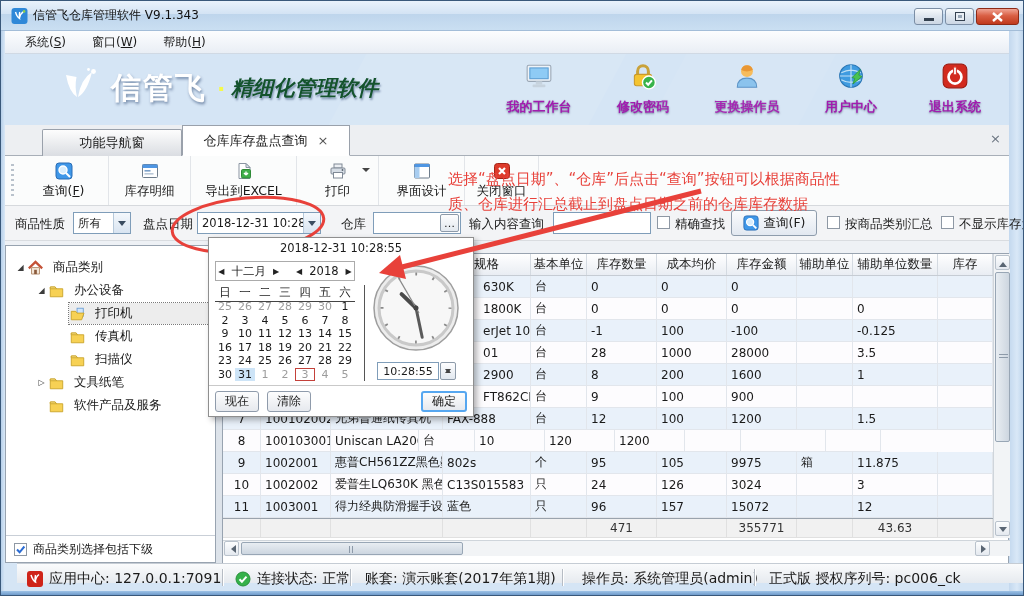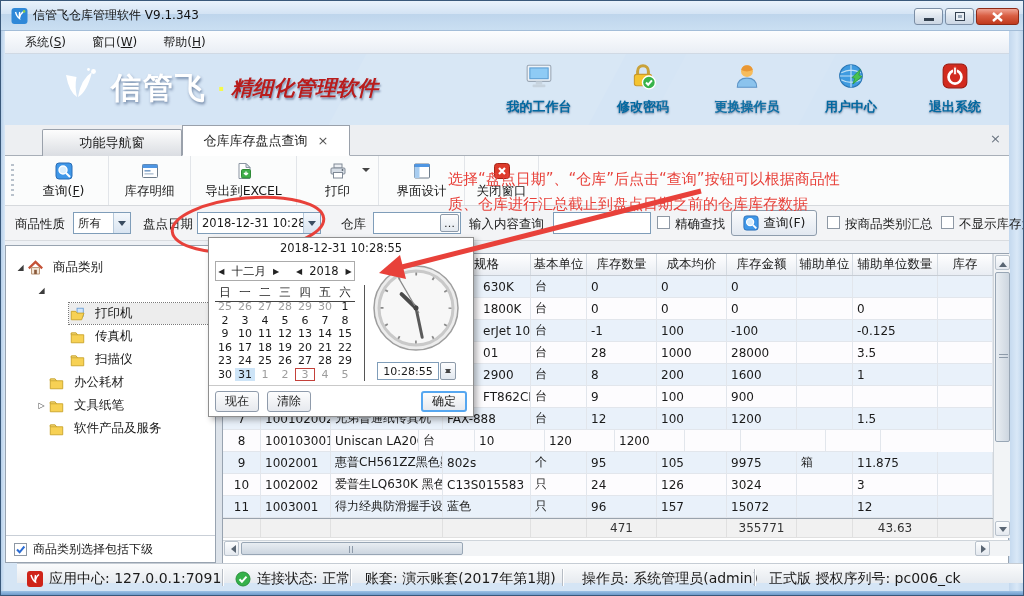--- a/index.html
+++ b/index.html
@@ -30,25 +30,25 @@
   
   .banner { position:absolute; left:4px; top:53px; width:1004px; height:71px; overflow:hidden;
     background:linear-gradient(160deg,#379c8 0%,#2f95ea 30%,#1b72cd 75%,#1e7bd4 100%); }
   .banner::before { content:""; position:absolute; left:340px; top:-30px; width:260px; height:140px;
     background:rgba(255,255,255,0.08); transform:skewX(-28deg); }
   .banner::after { content:""; position:absolute; left:660px; top:-30px; width:150px; height:140px;
     background:rgba(255,255,255,0.05); transform:skewX(-28deg); }
   .logo { position:absolute; left:52px; top:12px; display:flex; align-items:center; }
   .logo-big { color:#fff; font-size:30px; font-weight:bold; letter-spacing:2px; text-shadow:1px 2px 3px rgba(0,30,80,.45); margin-left:10px; }
   .logo-dot { color:#f5fa4a; font-size:22px; margin:0 6px 0 10px; font-weight:bold; }
-  .logo-slogan { color:#b91c1c; font-size:21px; font-weight:bold; font-style:italic; text-shadow:1px 2px 2px rgba(0,30,80,.4); }
+  .logo-slogan { color:#14532d; font-size:21px; font-weight:bold; font-style:italic; text-shadow:1px 2px 2px rgba(0,30,80,.4); }
   .banner-items { position:absolute; right:14px; top:8px; display:flex; gap:24px; }
   .banner-item { display:flex; flex-direction:column; align-items:center; width:80px; cursor:pointer; }
   .banner-item svg { width:28px; height:28px; }
-  .banner-item .blabel { margin-top:5px; color:#0369a1; font-weight:bold; font-size:13px; white-space:nowrap; text-shadow:0 1px 2px rgba(0,20,60,.5); }
+  .banner-item .blabel { margin-top:5px; color:#a21caf; font-weight:bold; font-size:13px; white-space:nowrap; text-shadow:0 1px 2px rgba(0,20,60,.5); }
   
   .tabstrip { position:absolute; left:4px; top:124px; width:1004px; height:31px; background:#edeff2; border-bottom:1px solid #a8afb8; }
   .tab { position:absolute; display:flex; align-items:center; justify-content:center; font-size:13px; }
   .tab.inactive { left:37px; top:4px; width:140px; height:27px; background:linear-gradient(180deg,#fdfdfd,#dadde2);
     border:1px solid #9aa1ab; border-bottom:none; border-radius:2px 2px 0 0; }
   .tab.active { left:177px; top:0; width:168px; height:31px; background:#fff; border:1px solid #9aa1ab; border-bottom:1px solid #fff; z-index:2; }
   .tab .tabclose { margin-left:10px; color:#555; font-size:13px; }
   .strip-close { position:absolute; right:8px; top:6px; color:#6a7480; font-size:13px; }
   
   .toolbar { position:absolute; left:4px; top:155px; width:1004px; height:50px; background:#fbfcfc;
@@ -389,20 +389,27 @@
               <span class="ticon"><svg viewBox="0 0 18 18">
                   <path d="M1.5 9.5 L9 2.2 L16.5 9.5" fill="none" stroke="#c45237" stroke-width="2.6"></path>
                   <path d="M4.5 8.5 h9 V15.8 h-9z" fill="#f3e6d8" stroke="#b08968"></path>
                   <rect x="7.5" y="11" width="3" height="4.8" fill="#8a5a3b"></rect>
                 </svg></span>
               <span class="tlabel2">商品类别</span>
             </span>
           </div>
           <div class="titem" style="padding-left: 29px;">
             <span class="texp">◢</span>
+            <span class="selwrap">
+              <span class="ticon"><svg viewBox="0 0 18 18">
+                  <path d="M2 4.5 h5.5 l1.5 2 h7 v9 h-14z" fill="#f7d154" stroke="#c9a227"></path>
+                  <path d="M2 4.5 h5.5 l1.5 2 h-7z" fill="#fae28a" stroke="#c9a227"></path>
+                </svg></span>
+              <span class="tlabel2">办公设备</span>
+            </span>
           </div>
           <div class="titem selected" style="padding-left: 50px;">
             <span class="texp"></span>
             <span class="selwrap">
               <span class="ticon"><svg viewBox="0 0 18 18">
                   <rect x="8.5" y="2.5" width="7" height="9" fill="#cfe4fa" stroke="#6d9fd4"></rect>
                   <path d="M2 6 h5 l1.5 2 h7.8 l-2.6 7.5 H2z" fill="#f7d154" stroke="#c9a227"></path>
                 </svg></span>
               <span class="tlabel2">打印机</span>
             </span>
@@ -418,30 +425,20 @@
             </span>
           </div>
           <div class="titem" style="padding-left: 50px;">
             <span class="texp"></span>
             <span class="selwrap">
               <span class="ticon"><svg viewBox="0 0 18 18">
                   <path d="M2 4.5 h5.5 l1.5 2 h7 v9 h-14z" fill="#f7d154" stroke="#c9a227"></path>
                   <path d="M2 4.5 h5.5 l1.5 2 h-7z" fill="#fae28a" stroke="#c9a227"></path>
                 </svg></span>
               <span class="tlabel2">扫描仪</span>
-            </span>
-          </div>
-          <div class="titem" style="padding-left: 29px;">
-            <span class="texp"></span>
-            <span class="selwrap">
-              <span class="ticon"><svg viewBox="0 0 18 18">
-                  <path d="M2 4.5 h5.5 l1.5 2 h7 v9 h-14z" fill="#f7d154" stroke="#c9a227"></path>
-                  <path d="M2 4.5 h5.5 l1.5 2 h-7z" fill="#fae28a" stroke="#c9a227"></path>
-                </svg></span>
-              <span class="tlabel2">办公耗材</span>
             </span>
           </div>
           <div class="titem" style="padding-left: 29px;">
             <span class="texp">▷</span>
             <span class="selwrap">
               <span class="ticon"><svg viewBox="0 0 18 18">
                   <path d="M2 4.5 h5.5 l1.5 2 h7 v9 h-14z" fill="#f7d154" stroke="#c9a227"></path>
                   <path d="M2 4.5 h5.5 l1.5 2 h-7z" fill="#fae28a" stroke="#c9a227"></path>
                 </svg></span>
               <span class="tlabel2">文具纸笔</span>

